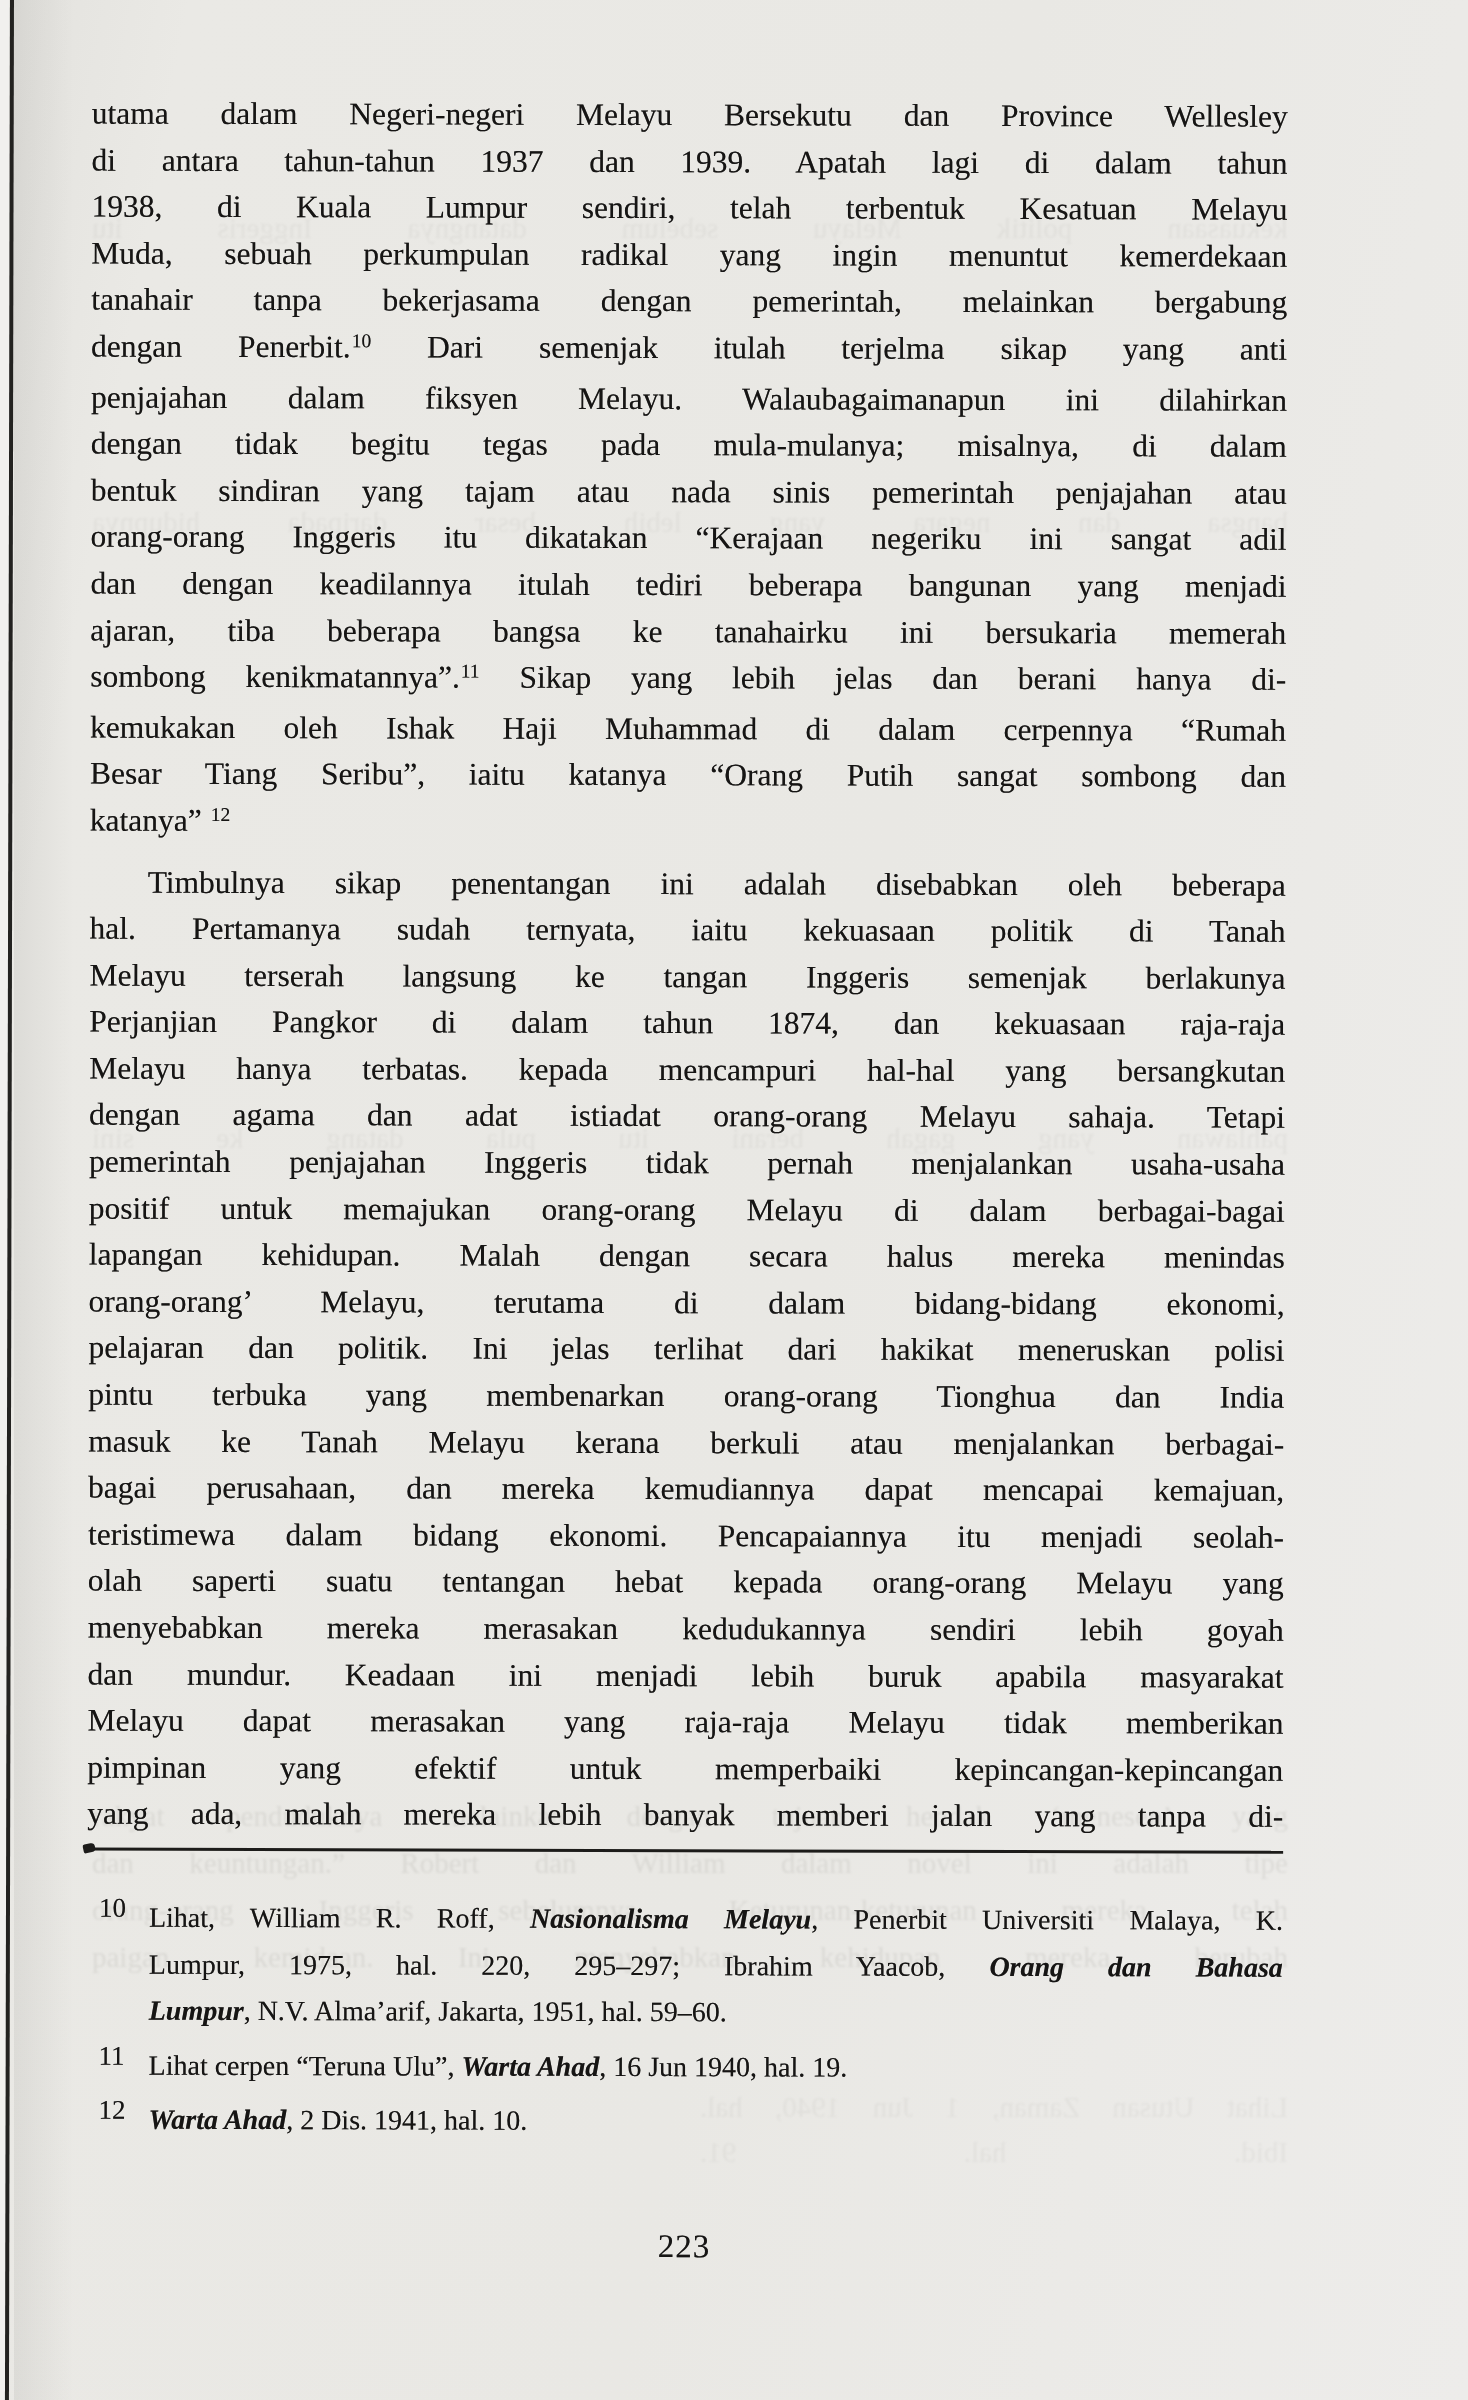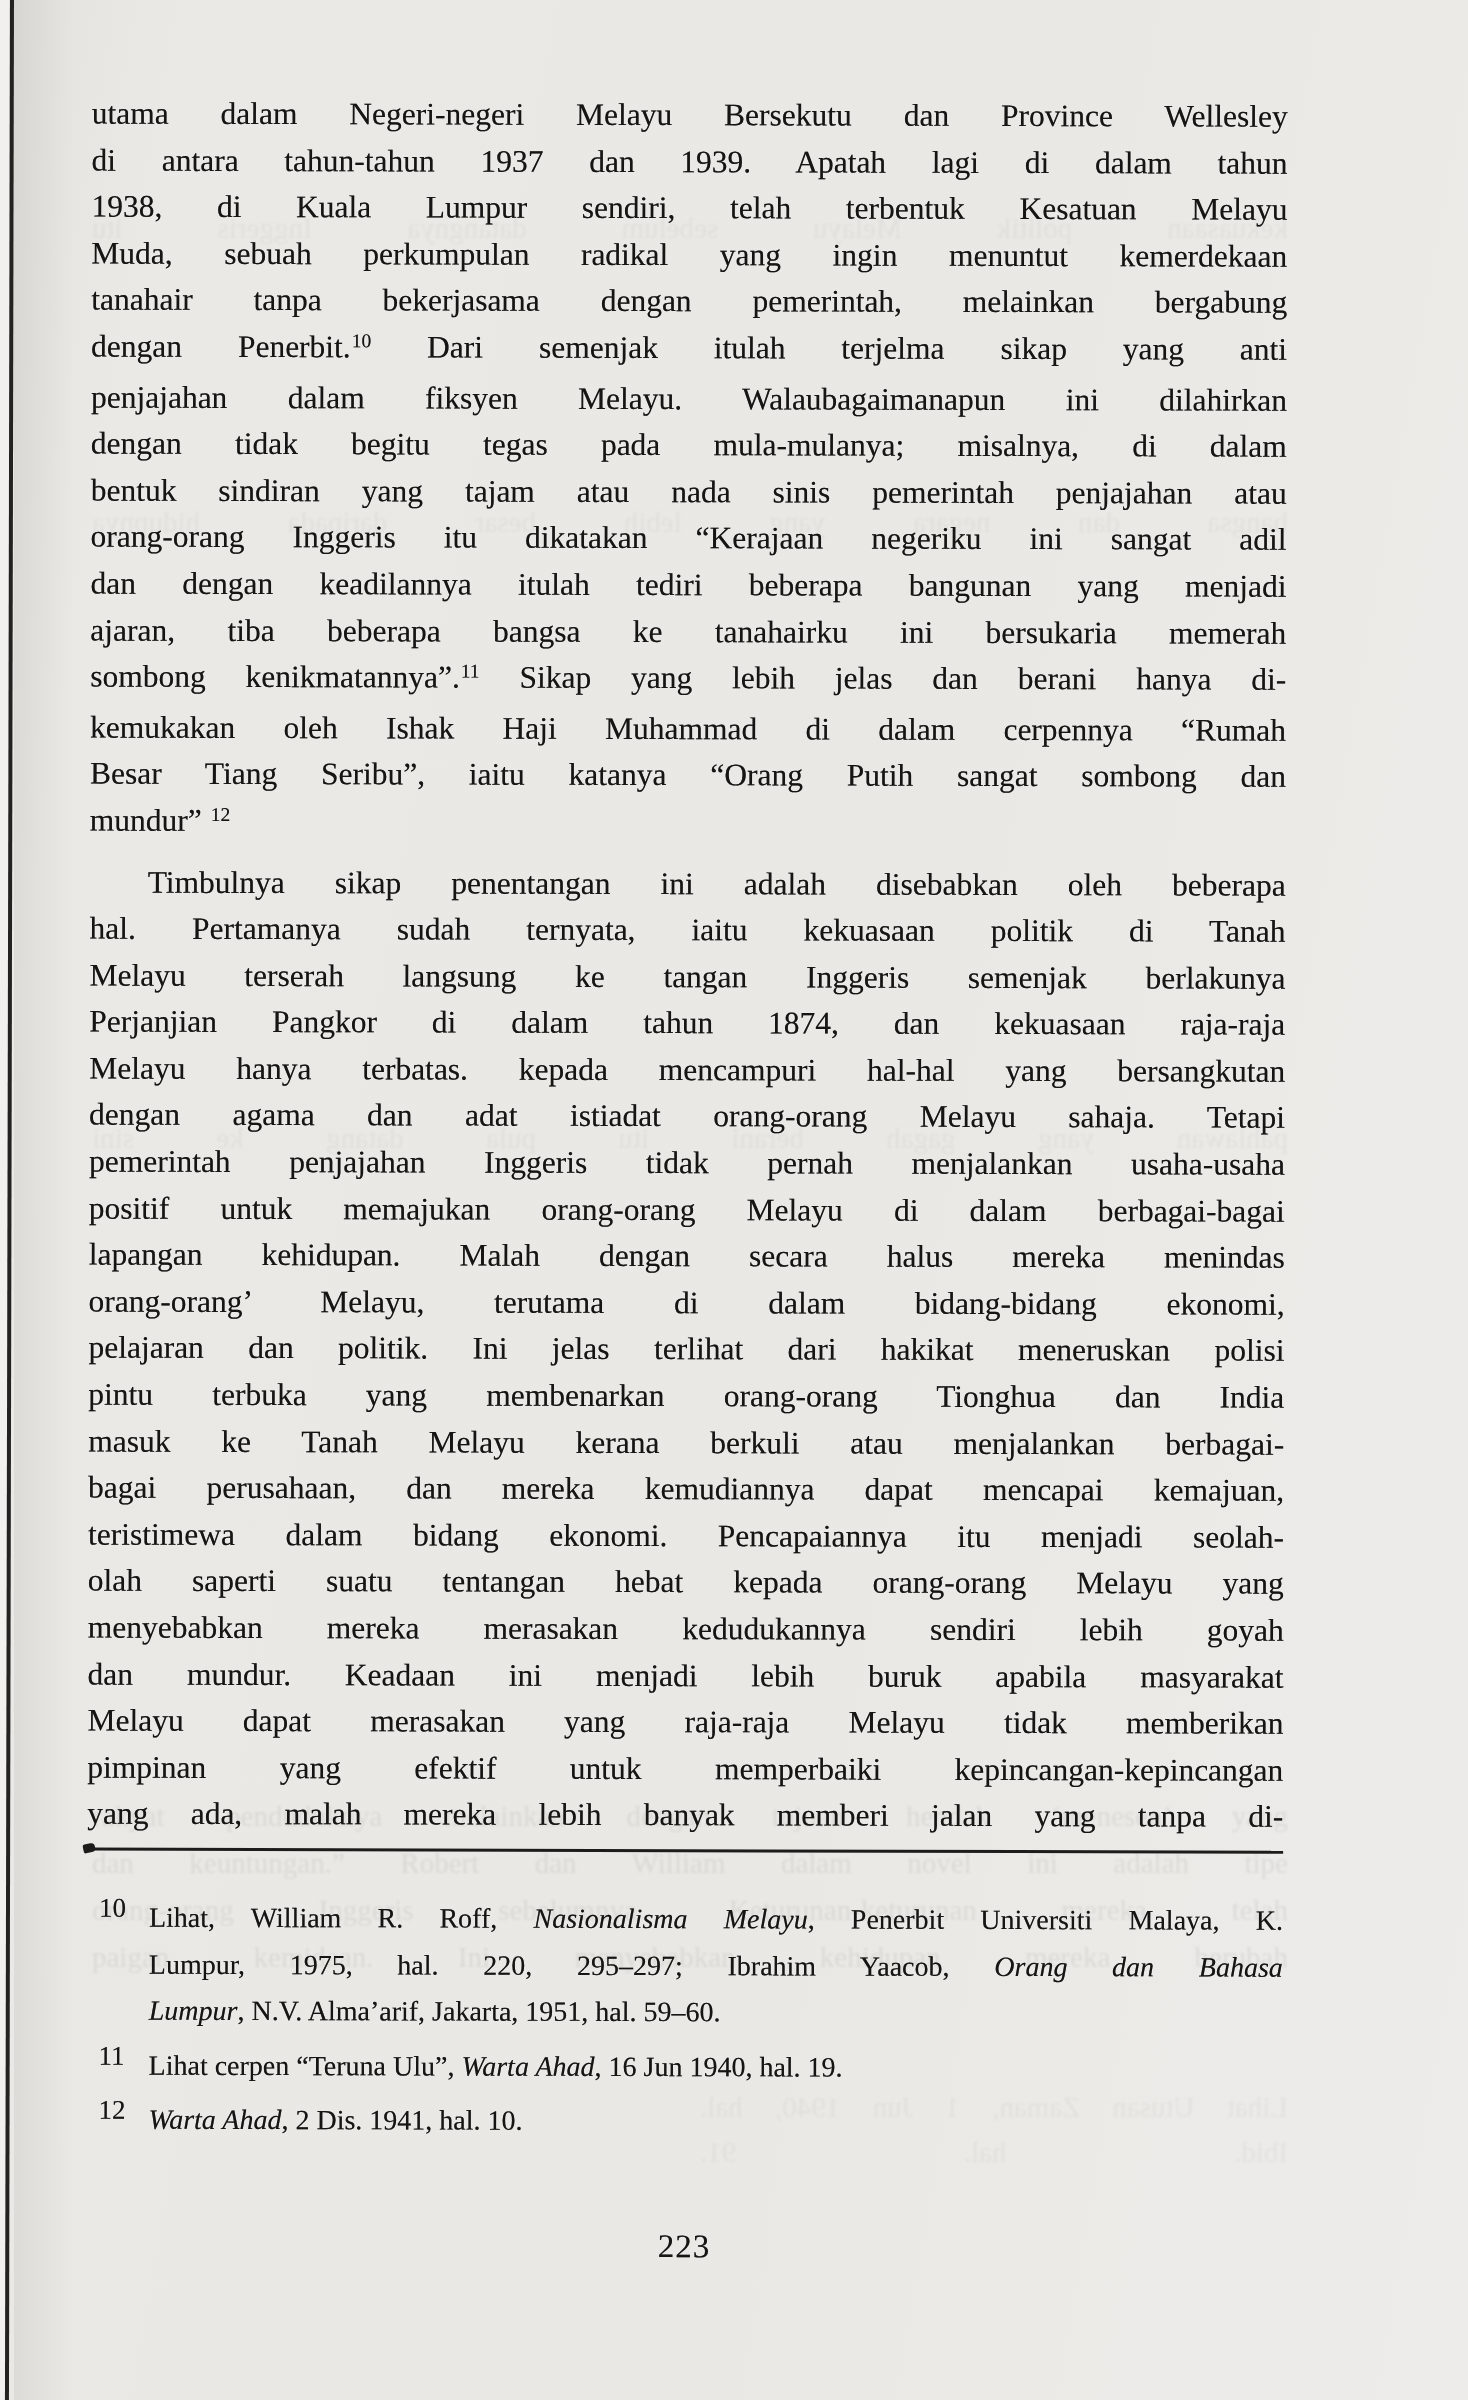--- a/index.html
+++ b/index.html
@@ -18,21 +18,21 @@
   .para + .para{margin-top:11px;}
   .tline{
     font-size:31.5px;line-height:46.6px;
     text-align:justify;text-align-last:justify;
     text-shadow:0 0 0.5px rgba(10,10,10,0.55);
     white-space:normal;
   }
   .tline.short{text-align-last:left;}
   .tline.indent{text-indent:58px;}
   .sup{font-size:0.62em;position:relative;top:-0.52em;padding-left:1px;}
-  .it{font-style:italic;}
+  .it{font-style:italic;font-weight:bold;}
   .fn-separator{position:absolute;left:92px;top:1849px;width:1196px;height:3px;background:#1d1c1a;}
   .fn-separator-tip{position:absolute;left:88px;top:1845px;width:12px;height:9px;background:#1d1c1a;border-radius:2px 4px 4px 2px;transform:rotate(-12deg);}
   .footnotes{position:absolute;left:92px;top:1852px;width:1196px;padding-top:44px;}
   .fn-row{display:flex;align-items:flex-start;}
   .fn-row + .fn-row{margin-top:8px;}
   .fn-marker{width:62px;padding-left:12px;box-sizing:border-box;font-size:27px;line-height:46.6px;transform:translateY(-10px);text-shadow:0 0 0.5px rgba(10,10,10,0.5);}
   .fn-text{flex:1;}
   .fn-text .tline{font-size:28px;line-height:46.6px;}
   .page-number{position:absolute;left:92px;top:2228px;width:1196px;text-align:center;font-size:33px;letter-spacing:1px;text-shadow:0 0 0.5px rgba(10,10,10,0.5);}
   .ghost-layer{position:absolute;left:0;top:0;width:1468px;height:2400px;pointer-events:none;}
@@ -73,21 +73,21 @@
         <div class="tline"><span>dengan Penerbit.</span><span class="sup">10</span><span> Dari semenjak itulah terjelma sikap yang anti</span></div>
         <div class="tline"><span>penjajahan dalam fiksyen Melayu. Walaubagaimanapun ini dilahirkan</span></div>
         <div class="tline"><span>dengan tidak begitu tegas pada mula-mulanya; misalnya, di dalam</span></div>
         <div class="tline"><span>bentuk sindiran yang tajam atau nada sinis pemerintah penjajahan atau</span></div>
         <div class="tline"><span>orang-orang Inggeris itu dikatakan “Kerajaan negeriku ini sangat adil</span></div>
         <div class="tline"><span>dan dengan keadilannya itulah tediri beberapa bangunan yang menjadi</span></div>
         <div class="tline"><span>ajaran, tiba beberapa bangsa ke tanahairku ini bersukaria memerah</span></div>
         <div class="tline"><span>sombong kenikmatannya”.</span><span class="sup">11</span><span> Sikap yang lebih jelas dan berani hanya di-</span></div>
         <div class="tline"><span>kemukakan oleh Ishak Haji Muhammad di dalam cerpennya “Rumah</span></div>
         <div class="tline"><span>Besar Tiang Seribu”, iaitu katanya “Orang Putih sangat sombong dan</span></div>
-        <div class="tline short"><span>mundur” </span><span class="sup">12</span></div>
+        <div class="tline short"><span>katanya” </span><span class="sup">12</span></div>
       </div>
     <div class="para">
         <div class="tline indent"><span>Timbulnya sikap penentangan ini adalah disebabkan oleh beberapa</span></div>
         <div class="tline"><span>hal. Pertamanya sudah ternyata, iaitu kekuasaan politik di Tanah</span></div>
         <div class="tline"><span>Melayu terserah langsung ke tangan Inggeris semenjak berlakunya</span></div>
         <div class="tline"><span>Perjanjian Pangkor di dalam tahun 1874, dan kekuasaan raja-raja</span></div>
         <div class="tline"><span>Melayu hanya terbatas. kepada mencampuri hal-hal yang bersangkutan</span></div>
         <div class="tline"><span>dengan agama dan adat istiadat orang-orang Melayu sahaja. Tetapi</span></div>
         <div class="tline"><span>pemerintah penjajahan Inggeris tidak pernah menjalankan usaha-usaha</span></div>
         <div class="tline"><span>positif untuk memajukan orang-orang Melayu di dalam berbagai-bagai</span></div>

